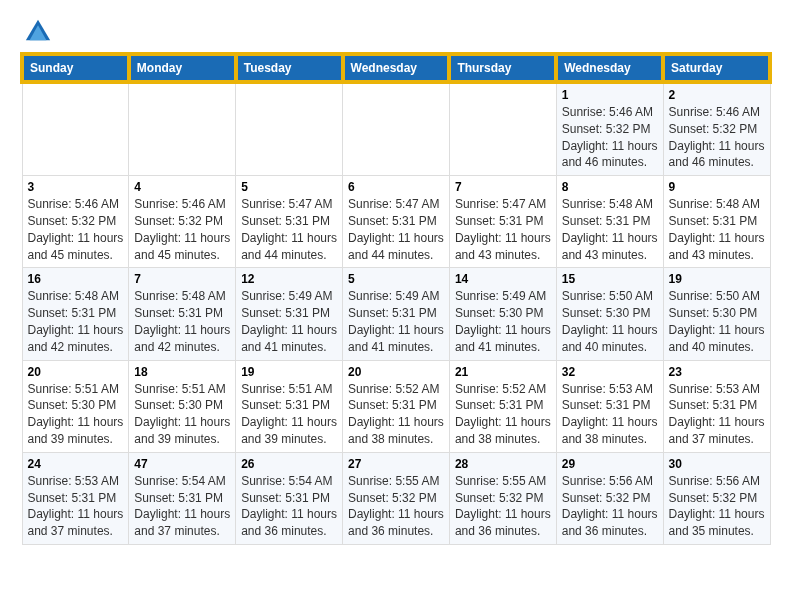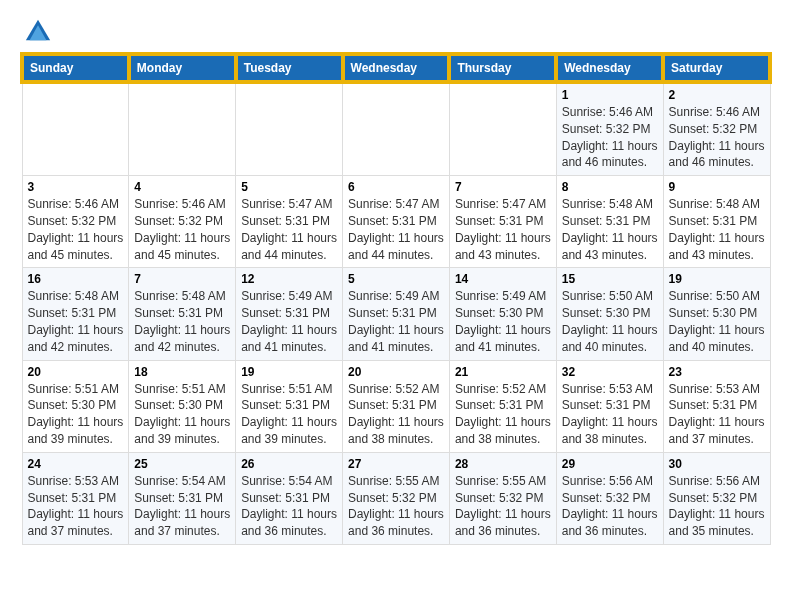--- a/index.html
+++ b/index.html
@@ -241,21 +241,21 @@
             <span class="day-num">23</span>
             <div class="day-info">Sunrise: 5:53 AM<br>Sunset: 5:31 PM<br>Daylight: 11 hours and 37 minutes.</div>
           </td>
         </tr>
         <tr>
           <td>
             <span class="day-num">24</span>
             <div class="day-info">Sunrise: 5:53 AM<br>Sunset: 5:31 PM<br>Daylight: 11 hours and 37 minutes.</div>
           </td>
           <td>
-            <span class="day-num">25</span>
+            <span class="day-num">47</span>
             <div class="day-info">Sunrise: 5:54 AM<br>Sunset: 5:31 PM<br>Daylight: 11 hours and 37 minutes.</div>
           </td>
           <td>
             <span class="day-num">26</span>
             <div class="day-info">Sunrise: 5:54 AM<br>Sunset: 5:31 PM<br>Daylight: 11 hours and 36 minutes.</div>
           </td>
           <td>
             <span class="day-num">27</span>
             <div class="day-info">Sunrise: 5:55 AM<br>Sunset: 5:32 PM<br>Daylight: 11 hours and 36 minutes.</div>
           </td>

